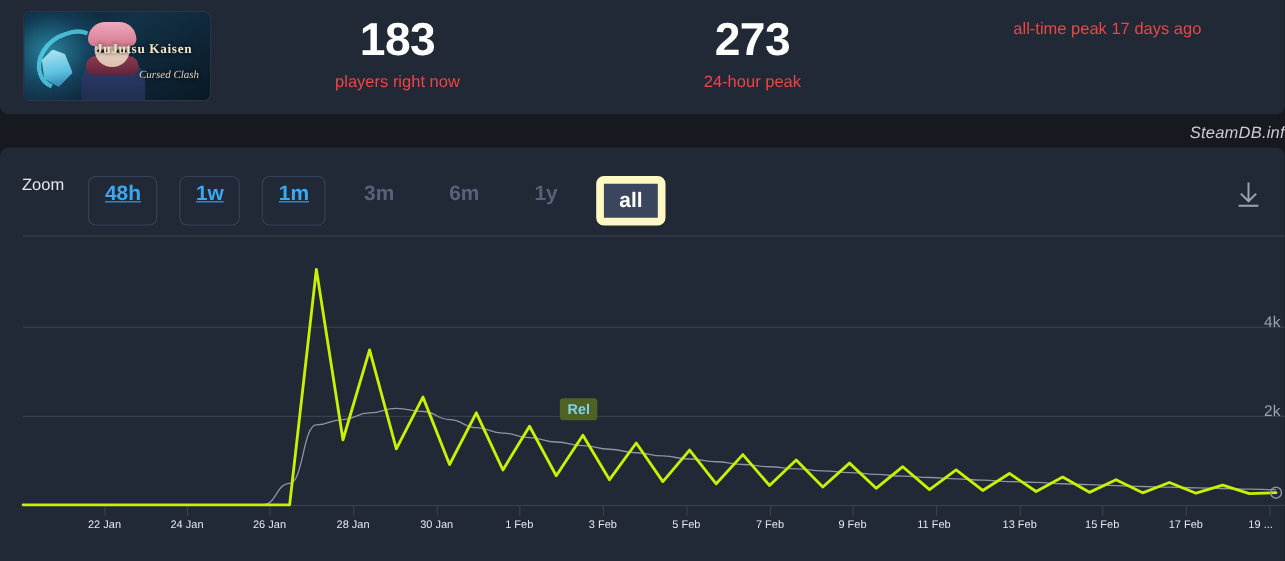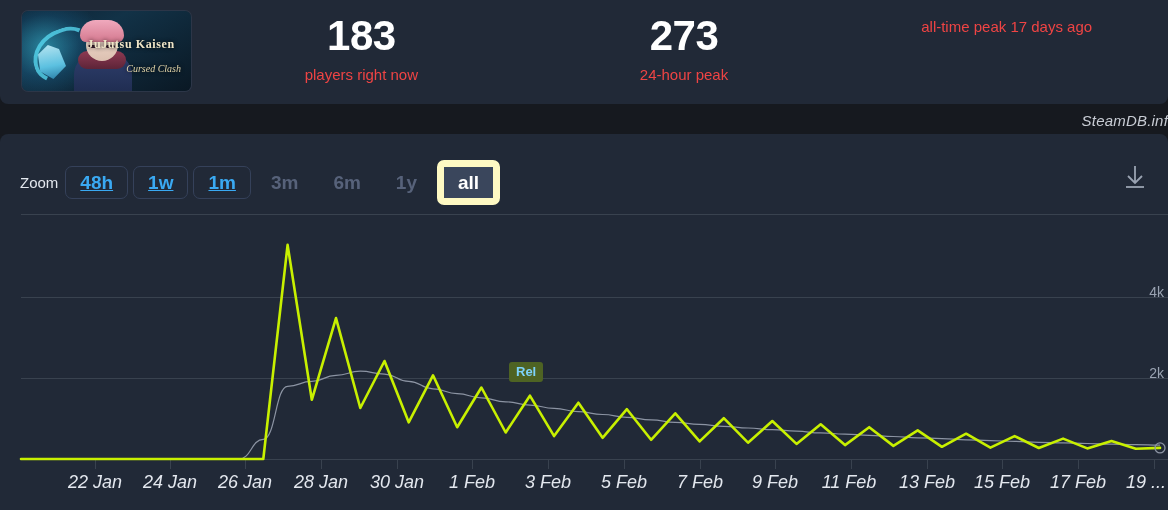--- a/index.html
+++ b/index.html
@@ -92,42 +92,42 @@
     position:absolute; right:0px; top:112px;
     font-size:15px; font-style:italic; color:#c8ccd4; letter-spacing:.2px;
   }
 
   
   .chart-panel {
     position:absolute; left:0; top:134px; width:1168px; height:376px;
     background:#212937; border-radius:8px 8px 0 0;
   }
   .zoom-bar {
-    position:absolute; left:20px; top:26px; display:flex; align-items:center; gap:5px;
+    position:absolute; left:20px; top:26px; display:flex; gap:20px;
   }
   .zoom-label { font-size:15px; color:#e3e7ee; margin-right:2px; }
   .zbtn {
     font-size:19px; font-weight:700; padding:6px 14px; border-radius:7px;
     line-height:1; cursor:pointer; user-select:none;
   }
   .zbtn.link { color:#3aa9f2; border:1px solid #35415a; background:transparent;text-decoration:underline; }
   .zbtn.dim  { color:#57627a; border:1px solid transparent; background:transparent; }
   .zbtn.active { color:#ffffff; background:#3a465c; border:7px solid #fef9c3; }
 
   .dl-icon { position:absolute; right:16px; top:26px; width:34px; height:34px; cursor:pointer; }
 
   .plot { position:absolute; left:0; top:80px; width:1168px; height:308px; }
   .gridline { position:absolute; left:21px; right:0px; height:1px; background:#39424f; }
   .ylabel {
     position:absolute; right:4px; font-size:14px; color:#9aa3b2; text-align:right;
   }
   .tick { position:absolute; width:1px; height:10px; background:#39424f; top:245px; }
   .xlabel {
-    position:absolute; top:258px; font-size:18px; color:#e3e7ee;
-    transform:translateX(-50%); white-space:nowrap;font-style:italic;
+    position:absolute; top:258px; font-size:10px; color:#e3e7ee;
+    transform:translateX(-50%); white-space:nowrap;
   }
   .rel-flag {
     position:absolute; left:509px; top:228px;
     background:#4e6323; color:#7dd3fc; font-size:13px; font-weight:700;
     padding:3px 7px; border-radius:3px; line-height:1.1;
   }
 </style>
 </head>
 <body>
 

